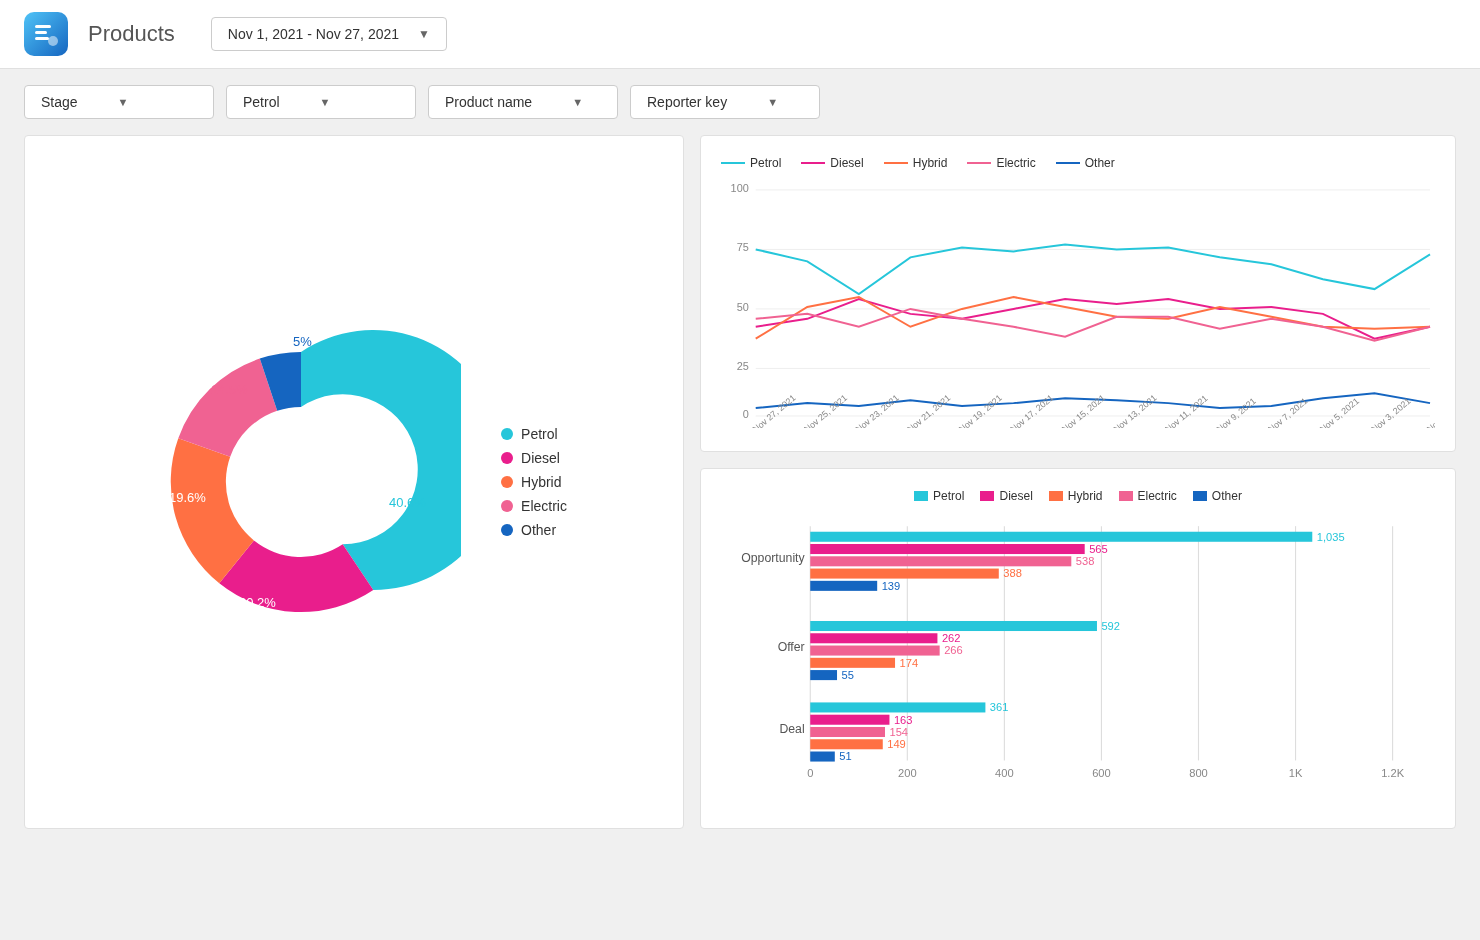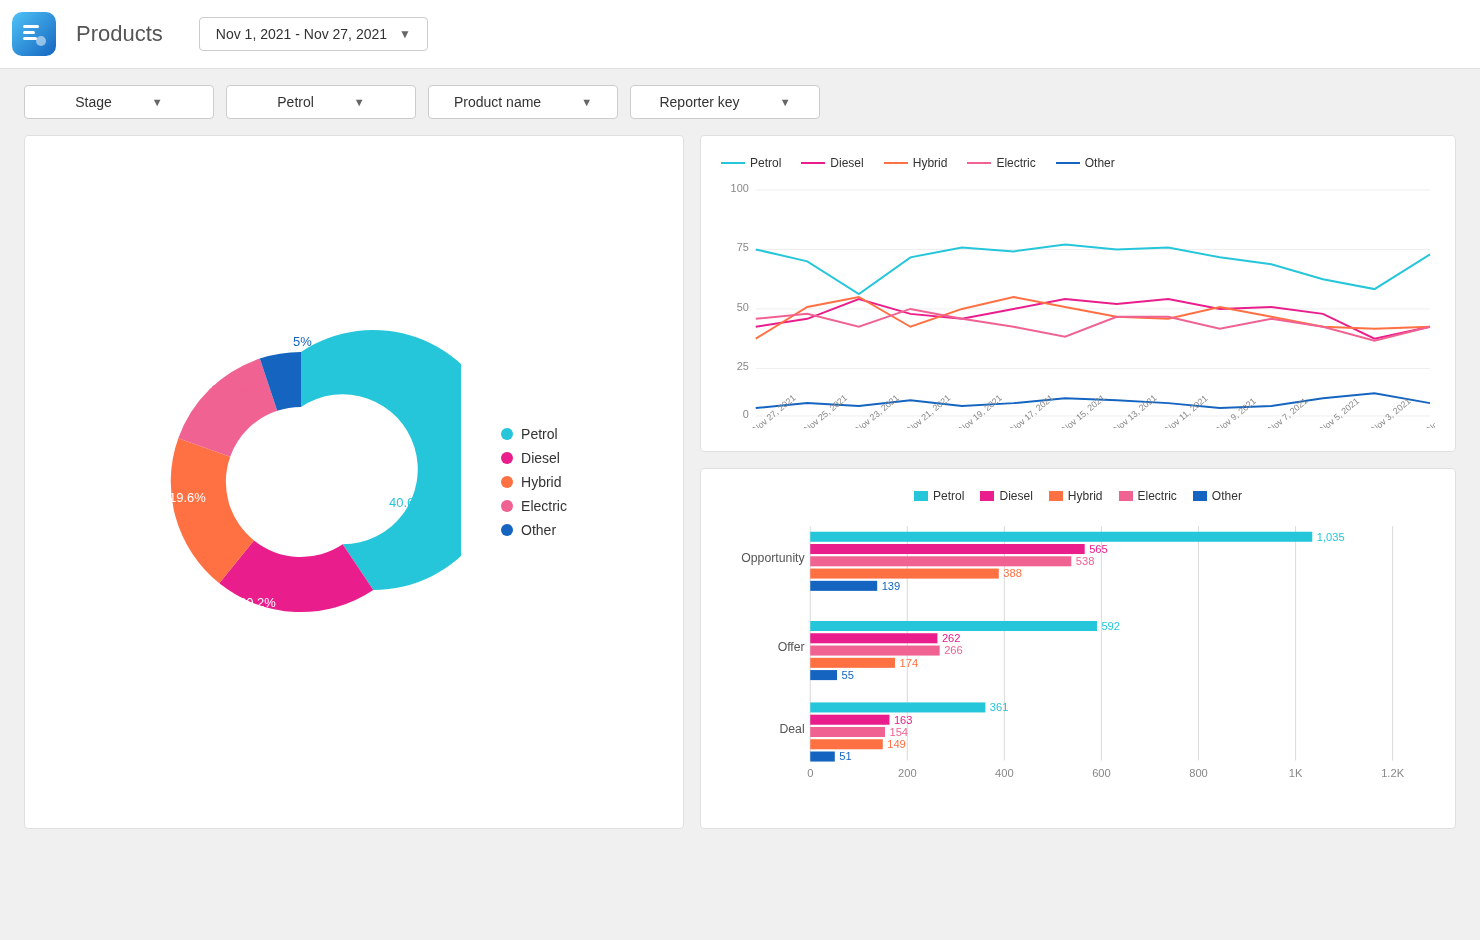--- a/index.html
+++ b/index.html
@@ -6,21 +6,21 @@
     body {
       background: #f0f0f0;
       font-family: -apple-system, BlinkMacSystemFont, 'Segoe UI', sans-serif;
       font-size: 13px;
       color: #333;
     }
     .header {
       background: #fff;
       display: flex;
       align-items: center;
-      padding: 12px 12px;
+      padding: 12px 24px;
       gap: 20px;
       border-bottom: 1px solid #e0e0e0;
     }
     .logo {
       width: 44px;
       height: 44px;
       border-radius: 10px;
       background: linear-gradient(135deg, #4fc3f7, #1565c0);
       display: flex;
       align-items: center;
@@ -32,37 +32,37 @@
       color: #555;
       margin-right: 16px;
     }
     .date-selector {
       border: 1px solid #ccc;
       border-radius: 4px;
       padding: 8px 16px;
       background: #fff;
       display: flex;
       align-items: center;
-      gap: 12px;
+      gap: 19px;
       cursor: pointer;
       font-size: 14px;
     }
     .filters {
       display: flex;
       gap: 12px;
       padding: 16px 24px;
     }
     .filter-btn {
       border: 1px solid #ccc;
       border-radius: 4px;
       background: #fff;
       padding: 8px 16px;
       display: flex;
       align-items: center;
-      justify-content: center;
+      justify-content: flex-start;
       gap: 40px;
       cursor: pointer;
       font-size: 14px;
       min-width: 190px;
     }
     .main-content {
       display: flex;
       gap: 16px;
       padding: 0 24px 24px;
     }

